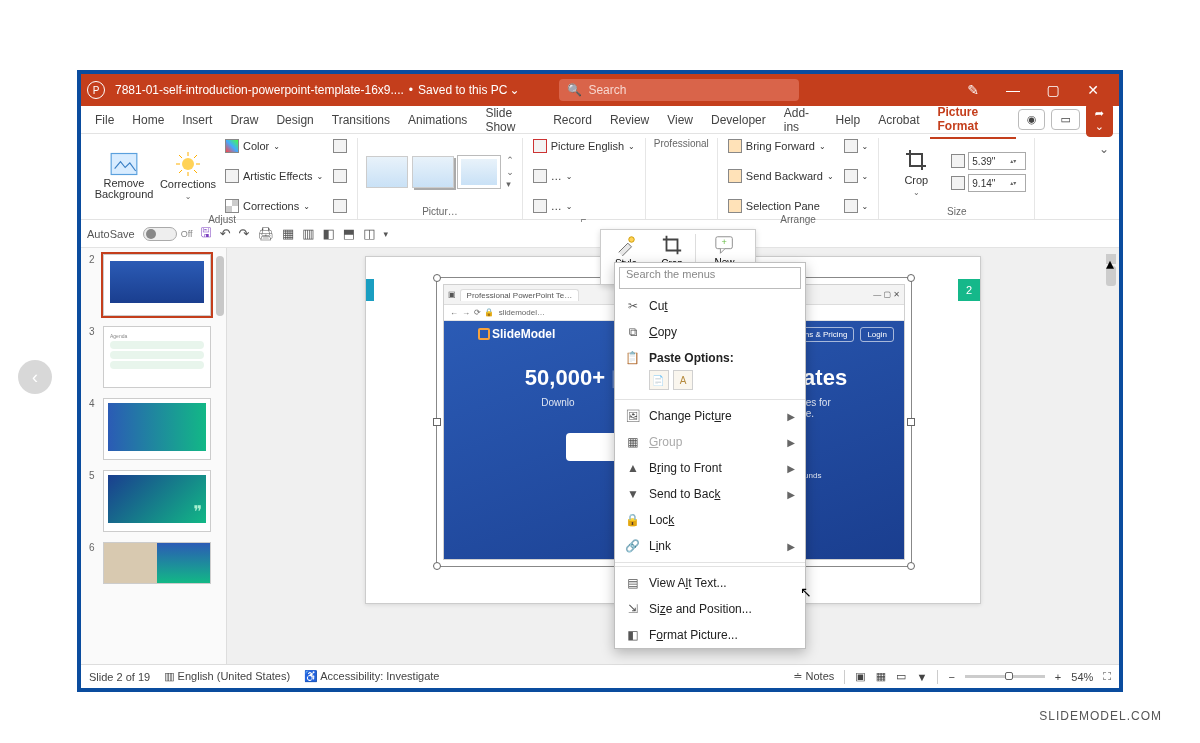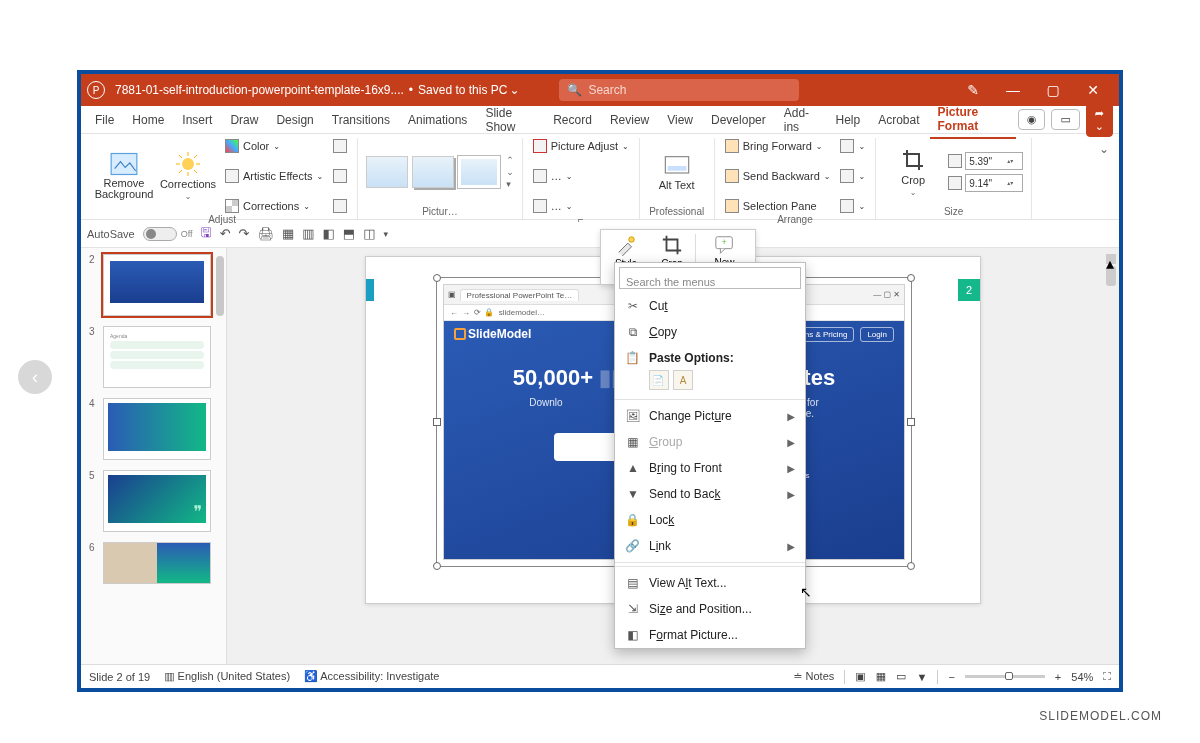--- a/index.html
+++ b/index.html
@@ -56,37 +56,37 @@
   .slide-stripe{position:absolute;left:0;top:22px;width:8px;height:22px;background:#1a9ec1;}
   .slide-badge{position:absolute;right:0;top:22px;width:22px;height:22px;background:#15b88a;color:#fff;font-size:11px;display:flex;align-items:center;justify-content:center;}
   .pic-sel{position:absolute;left:70px;top:20px;width:476px;height:290px;border:1px solid #888;}
   .handle{position:absolute;width:8px;height:8px;background:#fff;border:1px solid #666;border-radius:50%;}
   .rot{position:absolute;width:10px;height:10px;border:1.5px solid #666;border-radius:50%;left:50%;top:-18px;transform:translateX(-50%);}
   .rot::after{content:"";position:absolute;left:50%;top:10px;width:1px;height:8px;background:#666;}
   .browser{position:absolute;inset:6px;background:#fff;border:1px solid #d0d0d0;}
   .br-top{height:20px;background:#f3f3f3;border-bottom:1px solid #ddd;display:flex;align-items:center;font-size:8px;padding:0 4px;gap:4px;color:#555;}
   .br-tab{background:#fff;border:1px solid #ddd;border-bottom:none;padding:1px 6px;border-radius:3px 3px 0 0;}
   .br-url{height:16px;background:#fff;border-bottom:1px solid #e5e5e5;display:flex;align-items:center;font-size:8px;padding:0 6px;gap:4px;color:#666;}
-  .br-hero{background:linear-gradient(160deg,#2b5bb5,#1a3e8f);height:calc(100% - 36px);position:relative;color:#fff;text-align:center;}
+  .br-hero{background:linear-gradient(160deg,#2b5bb5,#1a3e8f);height:calc(100% - 36px);position:relative;color:#fff;text-align:center;padding-left:24px;}
   .br-nav{height:26px;display:flex;align-items:center;padding:0 10px;gap:8px;font-size:8px;}
   .br-logo{font-weight:700;font-size:12px;display:flex;align-items:center;gap:2px;}
   .br-nav-right{margin-left:auto;display:flex;gap:6px;}
   .br-pill{border:1px solid rgba(255,255,255,.6);padding:2px 6px;border-radius:3px;}
   .br-h1{font-size:22px;font-weight:700;margin-top:18px;}
   .br-sub{font-size:10px;margin-top:6px;opacity:.85;}
   .br-search{margin:14px auto 0;width:240px;height:28px;background:#fff;border-radius:4px;display:flex;}
   .br-search-btn{width:52px;background:#f08b2d;border-radius:0 4px 4px 0;color:#fff;font-size:10px;display:flex;align-items:center;justify-content:center;}
   .br-search-input{flex:1;}
   .br-tags{margin-top:10px;font-size:8px;display:flex;gap:6px;justify-content:center;opacity:.85;}
   .br-tag{display:flex;align-items:center;gap:3px;}
   .can-scroll{position:absolute;right:2px;top:4px;width:12px;height:400px;}
   .can-scroll .bar{width:10px;height:10px;background:#ccc;margin:0 auto;}
   
   .ctx{position:absolute;left:614px;top:262px;width:192px;background:#fff;border:1px solid #bfbfbf;box-shadow:0 4px 12px rgba(0,0,0,.25);font-size:12px;color:#222;}
-  .ctx-search{margin:4px;height:22px;border:1px solid #bbb;display:flex;align-items:flex-end;padding:0 6px;color:#888;font-size:11px;}
+  .ctx-search{margin:4px;height:22px;border:1px solid #bbb;display:flex;align-items:flex-start;padding:0 6px;color:#888;font-size:11px;}
   .ctx-item{display:flex;align-items:center;gap:8px;padding:5px 10px;}
   .ctx-item.disabled{color:#aaa;}
   .ctx-item .arr{margin-left:auto;color:#666;font-size:10px;}
   .ctx-ic{width:16px;height:16px;display:flex;align-items:center;justify-content:center;font-size:12px;color:#555;}
   .ctx-sep{height:1px;background:#e2e2e2;margin:3px 0;}
   .ctx-po{display:flex;flex-direction:column;gap:2px;padding:4px 10px 6px 34px;}
   .ctx-po-row{display:flex;gap:4px;}
   .po-ic{width:20px;height:20px;border:1px solid #d0d0d0;background:#faf6ee;display:flex;align-items:center;justify-content:center;font-size:10px;color:#b58a3e;}
   .ctx-item.hl{background:#f3f3f3;}
   .ctx-item.boxed{outline:1.5px solid #d23b2a;outline-offset:-1px;}
@@ -222,48 +222,39 @@
           </div>
       </div>
       <div class="rgroup-label">Pictur…</div>
     </div>
 
     <div class="rgroup">
       <div class="rgroup-body">
         <div class="small-row">
           <div class="small-btn">
               <span class="sq" style="border-color:#c33"></span>
-              <span>Picture Adjust</span>
+              <span>Picture English</span>
               <span style="font-size:8px">⌄</span>
             </div>
           <div class="small-btn">
               <span class="sq"></span>
               <span>…</span>
               <span style="font-size:8px">⌄</span>
             </div>
           <div class="small-btn">
               <span class="sq"></span>
               <span>…</span>
               <span style="font-size:8px">⌄</span>
             </div>
         </div>
       </div>
       <div class="rgroup-label">⌐</div>
     </div>
 
     <div class="rgroup">
-      <div class="rgroup-body">
-        <div class="big-btn">
-          <svg class="ic" viewBox="0 0 24 20">
-              <rect x="2" y="2" width="20" height="14" fill="#fff" stroke="#888"></rect>
-              <rect x="4" y="10" width="16" height="4" fill="#c8dfff"></rect>
-            </svg>
-          <span style="text-align:center;line-height:11px">Alt Text</span>
-        </div>
-      </div>
       <div class="rgroup-label">Professional</div>
     </div>
 
     <div class="rgroup">
       <div class="rgroup-body">
         <div class="small-row">
           <div class="small-btn">
               <span class="sq" style="background:#ffe2b8"></span>
               <span>Bring Forward</span>
               <span style="font-size:8px">⌄</span>

